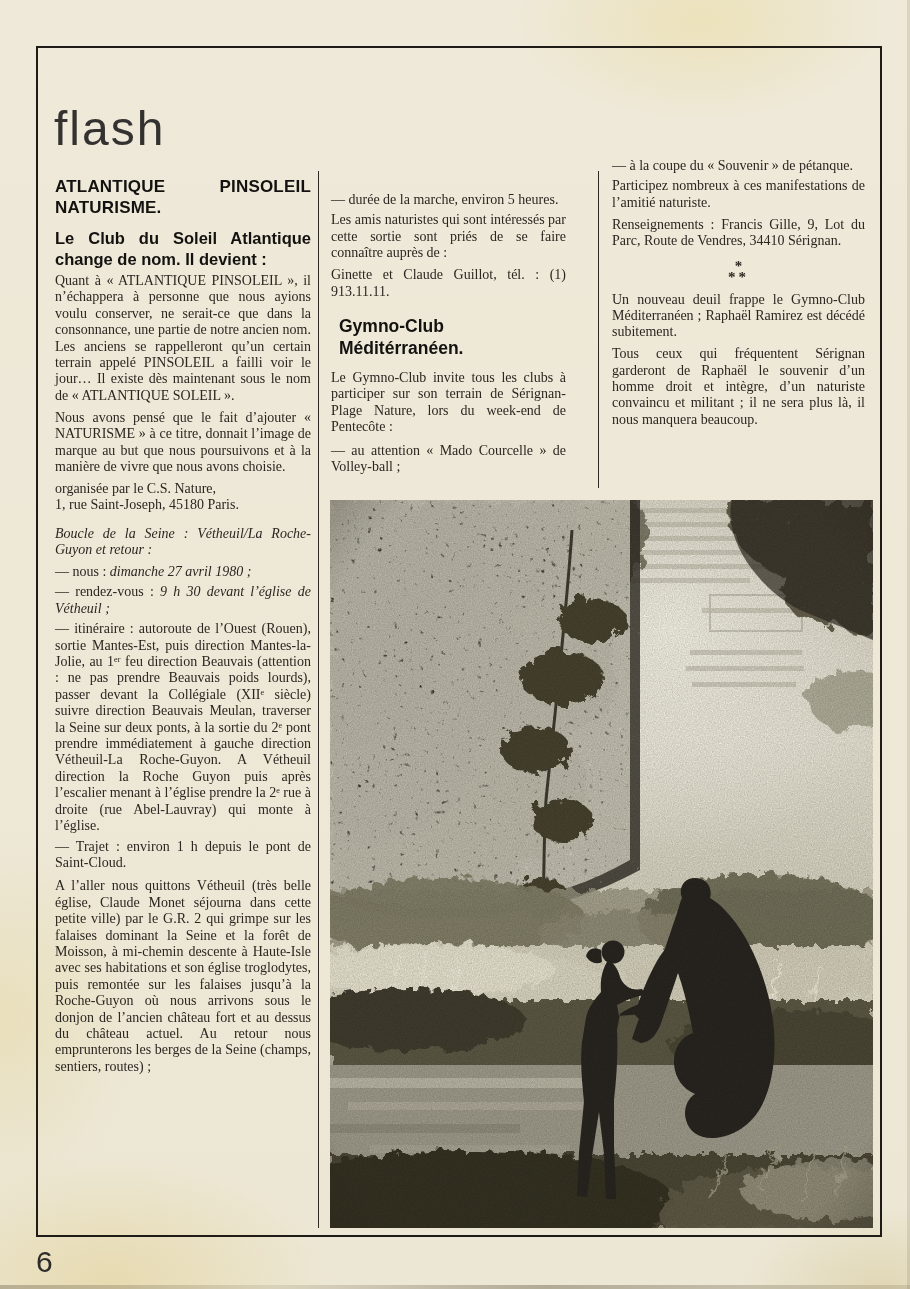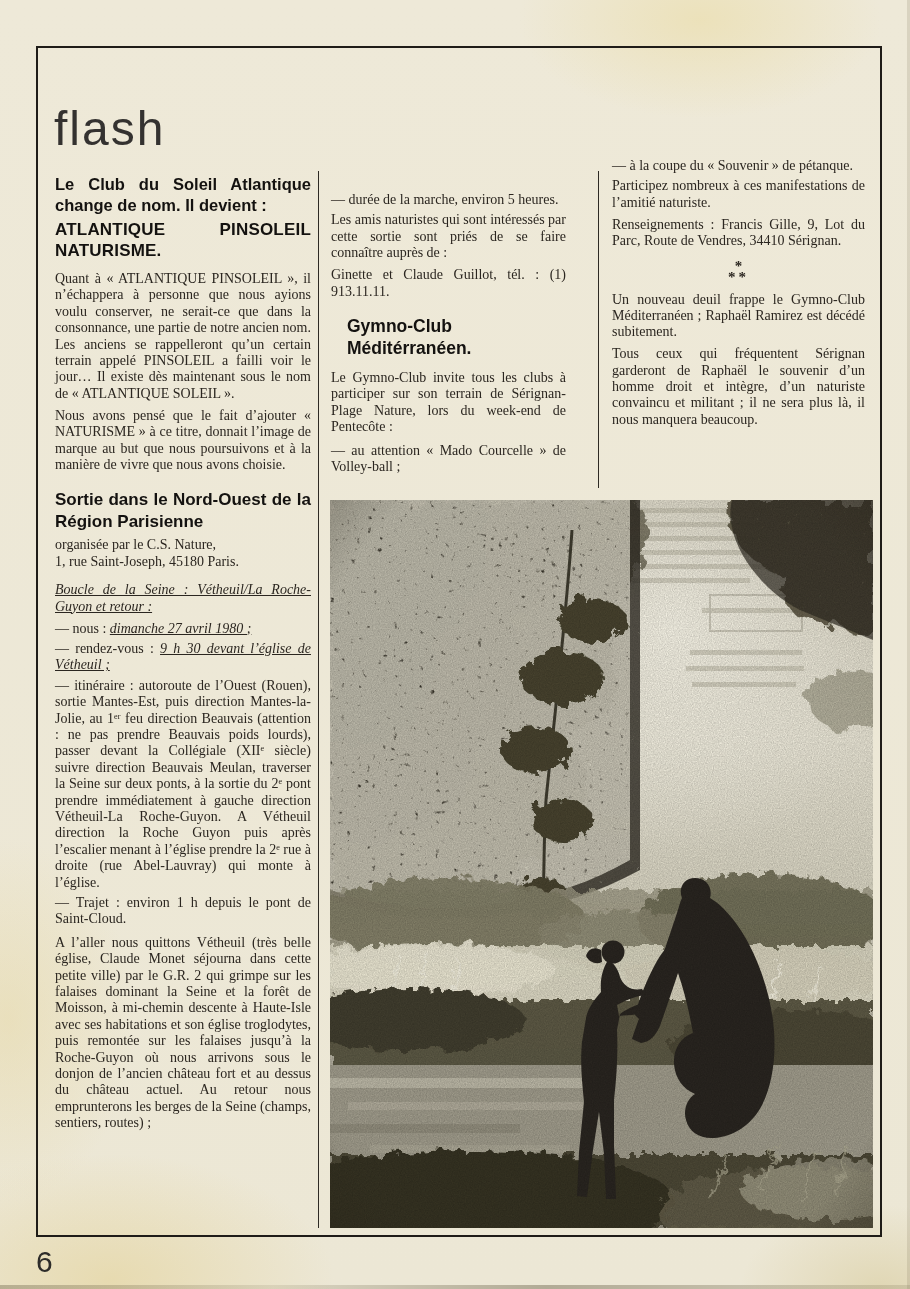--- a/index.html
+++ b/index.html
@@ -22,29 +22,29 @@
     font-family:"Liberation Sans", sans-serif;font-weight:400;
     font-size:48px;line-height:72px;letter-spacing:2px;color:#343230;margin-top:21px;
   }
   .col{position:absolute;text-align:justify;font-size:14px;line-height:16.4px;}
   .col1{left:55px;top:174px;width:256px;}
   .col2{left:331px;top:192px;width:235px;}
   .col3{left:612px;top:158px;width:253px;}
   .p{margin:0 0 5.5px 0;}
   .p:last-child{margin-bottom:0;}
   .li{margin:4px 0 4px 0;}
-  .ital{font-style:italic;text-decoration:underline;}
+  .ital{font-style:italic;}
   .preline{white-space:pre-line;}
   .h-sans{
     font-family:"Liberation Sans", sans-serif;font-weight:700;color:#141210;
     font-size:16.5px;line-height:21px;margin:0 0 3px 0;text-align:justify;
   }
   .h-caps{font-size:17px;letter-spacing:.2px;margin:2px 0 10px 0;}
   .h-sortie{font-size:17px;line-height:22px;margin:16px 0 4px 0;}
-  .h-gymno{font-size:17.5px;line-height:22px;margin:15px 0 11px 16px;text-align:left;}
+  .h-gymno{font-size:17.5px;line-height:22px;margin:15px 0 11px 8px;text-align:left;}
   .org{text-align:left;}
   .asterism{
     text-align:center;margin:11px 0 9px 0;font-weight:700;color:#2b2620;
     font-size:15px;line-height:11px;
   }
   .asterism .a2{letter-spacing:3px;}
   .vrule{position:absolute;width:1px;background:#2e2a24;}
   .v1{left:318px;top:171px;height:1057px;}
   .v2{left:598px;top:171px;height:317px;}
   .photo{position:absolute;left:330px;top:500px;width:543px;height:728px;}
@@ -56,25 +56,24 @@
 </style>
 </head>
 <body>
 
 <div class="page">
   <div class="frame"></div>
 
   <div class="masthead">flash</div>
 
   <div class="col col1">
+    <div class="h-sans h-caps">ATLANTIQUE PINSOLEIL NATURISME.</div>
     <div class="h-sans">Le Club du Soleil Atlantique change de nom. Il devient :</div>
-    <div class="h-sans h-caps">ATLANTIQUE PINSOLEIL NATURISME.</div>
     <p class="p">Quant à « ATLANTIQUE PINSOLEIL », il n’échappera à personne que nous ayions voulu conserver, ne serait-ce que dans la consonnance, une partie de notre ancien nom. Les anciens se rappelleront qu’un certain terrain appelé PINSOLEIL a failli voir le jour… Il existe dès maintenant sous le nom de « ATLANTIQUE SOLEIL ».</p>
     <p class="p">Nous avons pensé que le fait d’ajouter « NATURISME » à ce titre, donnait l’image de marque au but que nous poursuivons et à la manière de vivre que nous avons choisie.</p>
-    <div class="h-sans h-sortie">Sortie dans le Nord-Ouest de la Région Parisienne</div>
     <p class="p org preline">organisée par le C.S. Nature,
 1, rue Saint-Joseph, 45180 Paris.</p>
     <p class="p ital" style="margin-top:12px;">Boucle de la Seine : Vétheuil/La Roche-Guyon et retour :</p>
     <p class="p li"><span>— nous : </span><span class="ital">dimanche 27 avril 1980 ;</span></p>
     <p class="p li"><span>— rendez-vous : </span><span class="ital">9 h 30 devant l’église de Vétheuil ;</span></p>
     <p class="p li">— itinéraire : autoroute de l’Ouest (Rouen), sortie Mantes-Est, puis direction Mantes-la-Jolie, au 1ᵉʳ feu direction Beauvais (attention : ne pas prendre Beauvais poids lourds), passer devant la Collégiale (XIIᵉ siècle) suivre direction Beauvais Meulan, traverser la Seine sur deux ponts, à la sortie du 2ᵉ pont prendre immédiatement à gauche direction Vétheuil-La Roche-Guyon. A Vétheuil direction la Roche Guyon puis après l’escalier menant à l’église prendre la 2ᵉ rue à droite (rue Abel-Lauvray) qui monte à l’église.</p>
     <p class="p li">— Trajet : environ 1 h depuis le pont de Saint-Cloud.</p>
     <p class="p" style="margin-top:7px;">A l’aller nous quittons Vétheuil (très belle église, Claude Monet séjourna dans cette petite ville) par le G.R. 2 qui grimpe sur les falaises dominant la Seine et la forêt de Moisson, à mi-chemin descente à Haute-Isle avec ses habitations et son église troglodytes, puis remontée sur les falaises jusqu’à la Roche-Guyon où nous arrivons sous le donjon de l’ancien château fort et au dessus du château actuel. Au retour nous emprunterons les berges de la Seine (champs, sentiers, routes) ;</p>
   </div>
 

